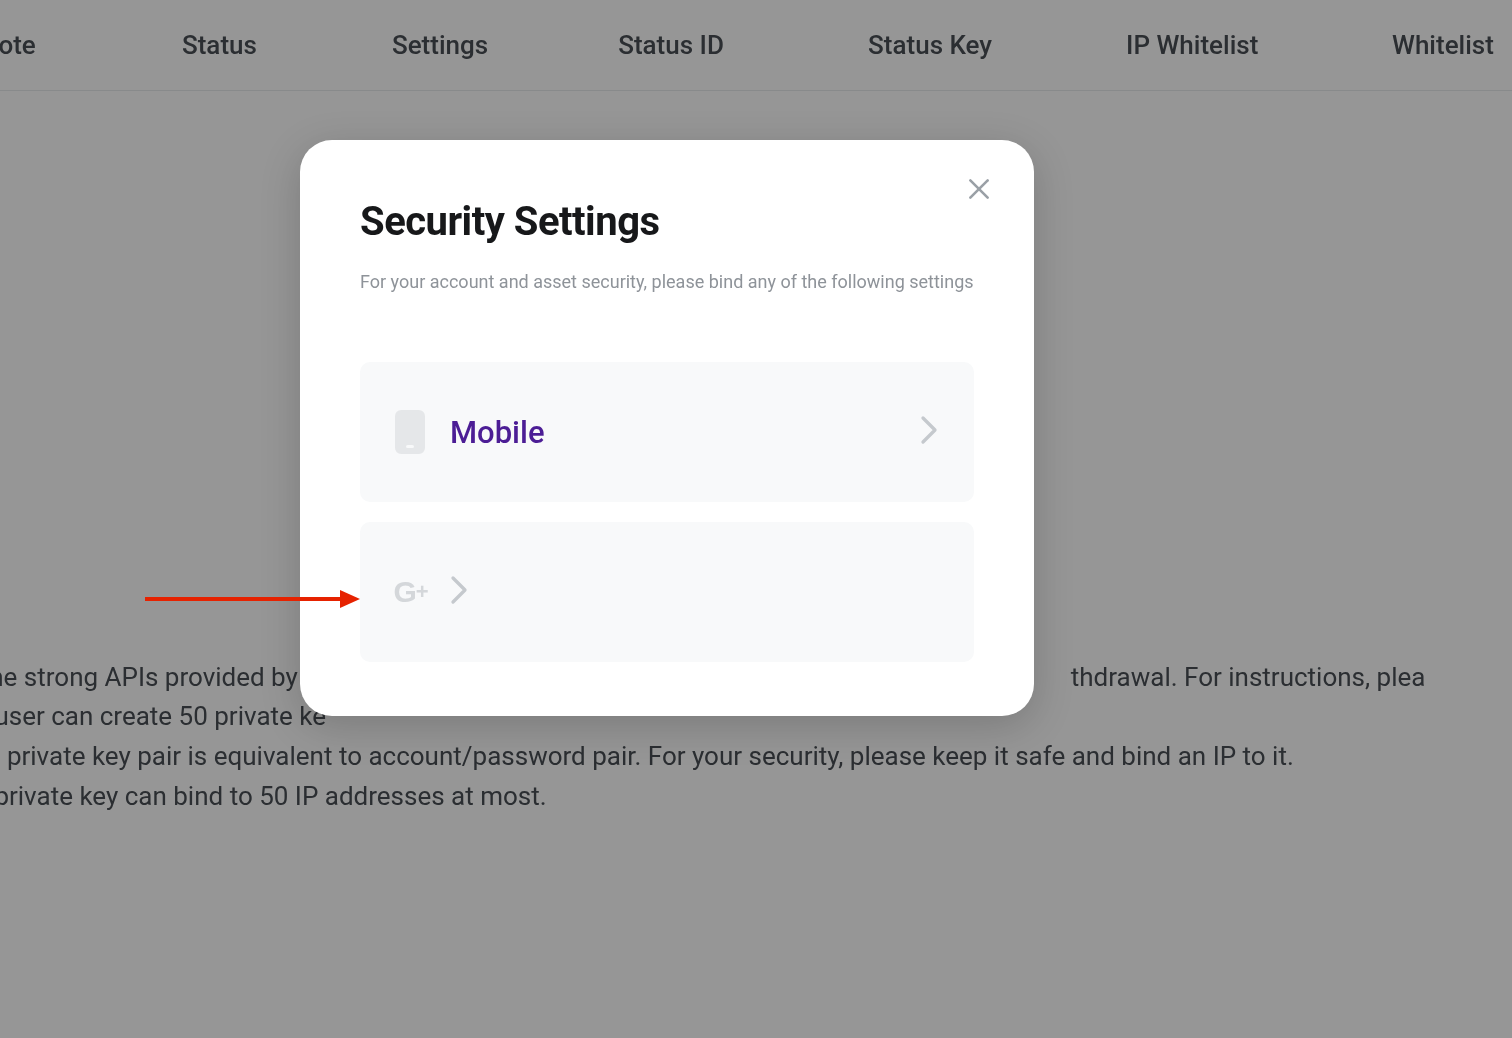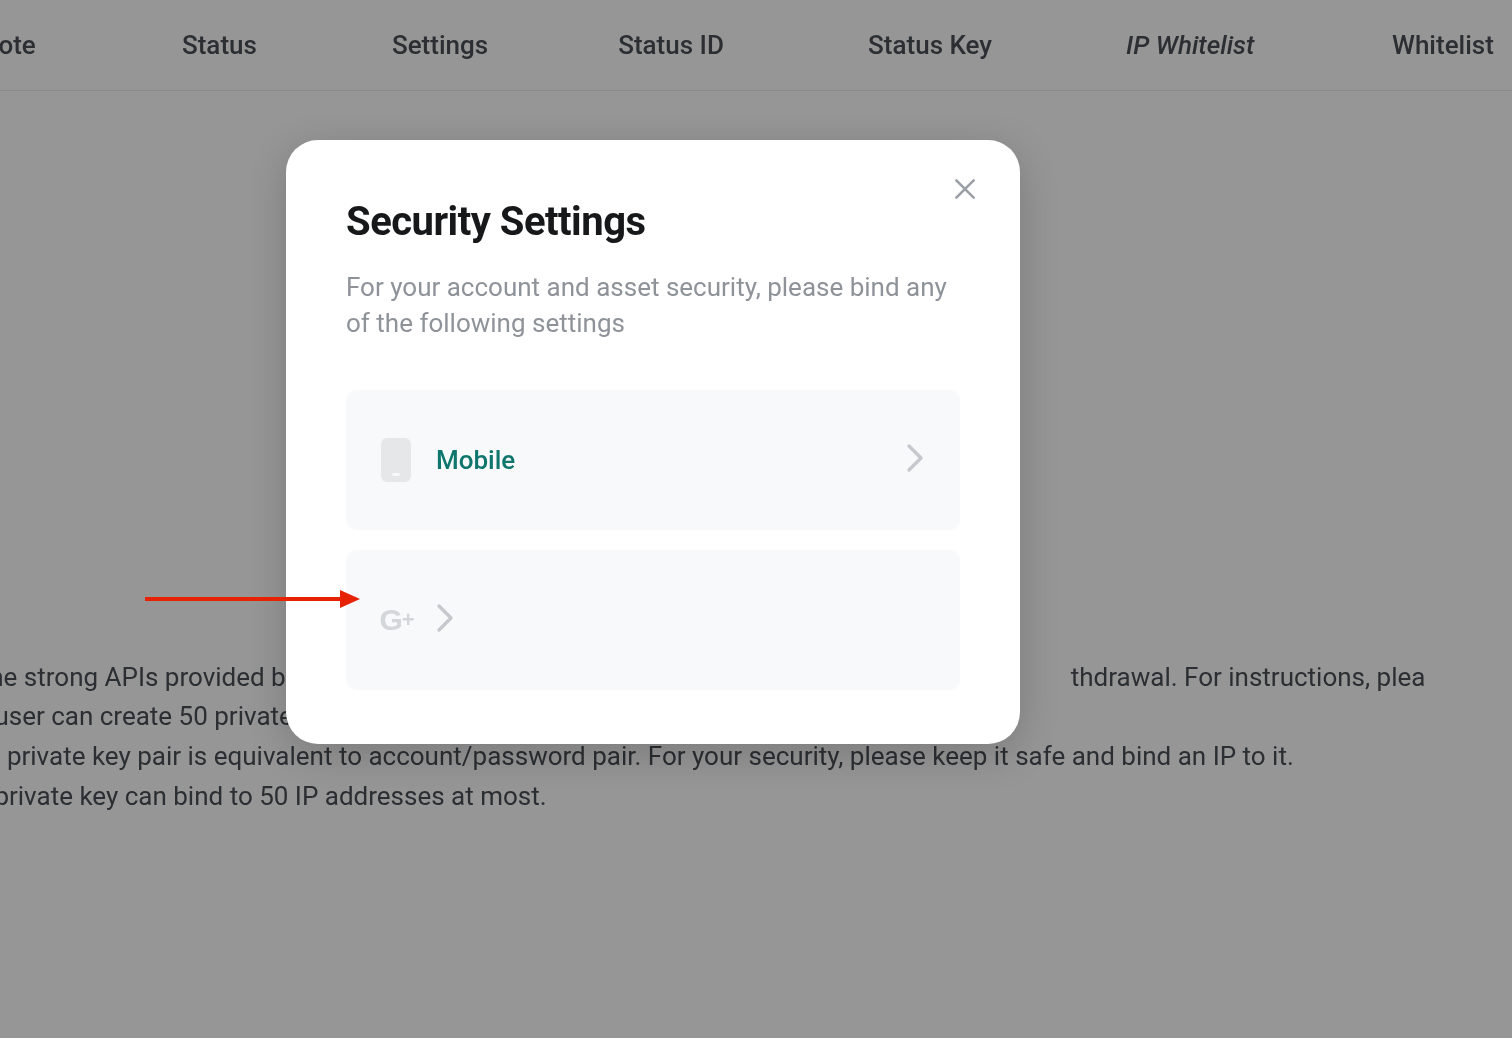--- a/index.html
+++ b/index.html
@@ -20,21 +20,21 @@
     font-size: 26px;
     color: #3d4349;
     font-weight: 500;
   }
   .th { white-space: nowrap; }
   .th.note   { margin-left: -20px; width: 90px;}
   .th.status { width: 100px; }
   .th.valid  { width: 120px; }
   .th.access { width: 150px; }
   .th.secret { width: 160px; }
-  .th.ipw    { width: 170px; font-style: italic; }
+  .th.ipw    { width: 170px; }
   .th.perm   { width: 150px; }
 
   .notes-block {
     position: absolute;
     left: -40px;
     top: 615px;
     font-size: 26px;
     color: #3d4349;
     line-height: 1.45;
     max-width: 1600px;
@@ -57,21 +57,21 @@
   
   .overlay {
     position: absolute; inset: 0;
     background: rgba(22,22,22,0.45);
     display: block;
   }
 
   
   .modal {
     position: absolute;
-    left: 286px;
+    left: 300px;
     top: 140px;
     width: 734px;
     background: #ffffff;
     border-radius: 32px;
     padding: 58px 60px 54px 60px;
     box-shadow: 0 10px 40px rgba(0,0,0,0.18);
   }
   .modal .close {
     position: absolute;
     top: 36px; right: 42px;
@@ -80,24 +80,24 @@
   }
   .modal .close svg { width: 26px; height: 26px; }
   .modal h2 {
     font-size: 40px;
     font-weight: 700;
     color: #17181a;
     letter-spacing: -0.5px;
     margin-bottom: 24px;
   }
   .modal .sub {
-    font-size: 26px;
+    font-size: 18px;
     color: #8e9399;
     line-height: 1.4;
-    margin-bottom: 48px;
+    margin-bottom: 68px;
     max-width: 620px;
   }
   .option {
     display: flex;
     align-items: center;
     background: #f8f9fa;
     border-radius: 10px;
     height: 140px;
     padding: 0 36px 0 28px;
     margin-bottom: 20px;
@@ -105,22 +105,22 @@
   }
   .option:last-child { margin-bottom: 0; }
   .option .opt-icon {
     width: 44px; height: 44px;
     color: #d4d7da;
     display: flex; align-items: center; justify-content: center;
     margin-right: 18px;
     flex-shrink: 0;
   }
   .option .opt-label {
-    font-size: 26px;
-    color: #0f766e;
+    font-size: 31px;
+    color: #4c1d95;
     font-weight: 500;
     flex: 1;
   }
   .option .chev {
     color: #c5c9cd;
   }
   .option .chev svg { width: 18px; height: 30px; }
 
   
   .phone-shape {

